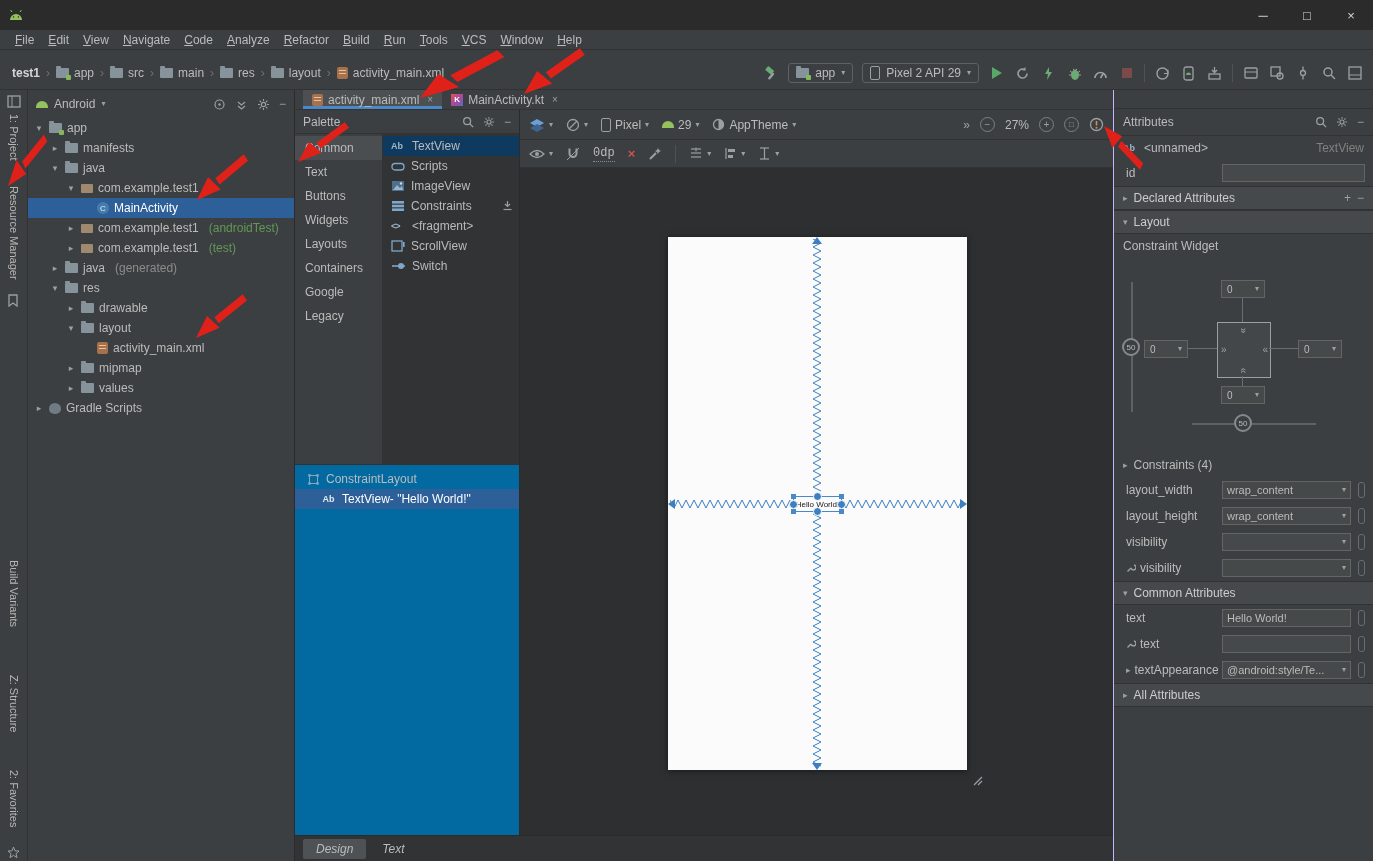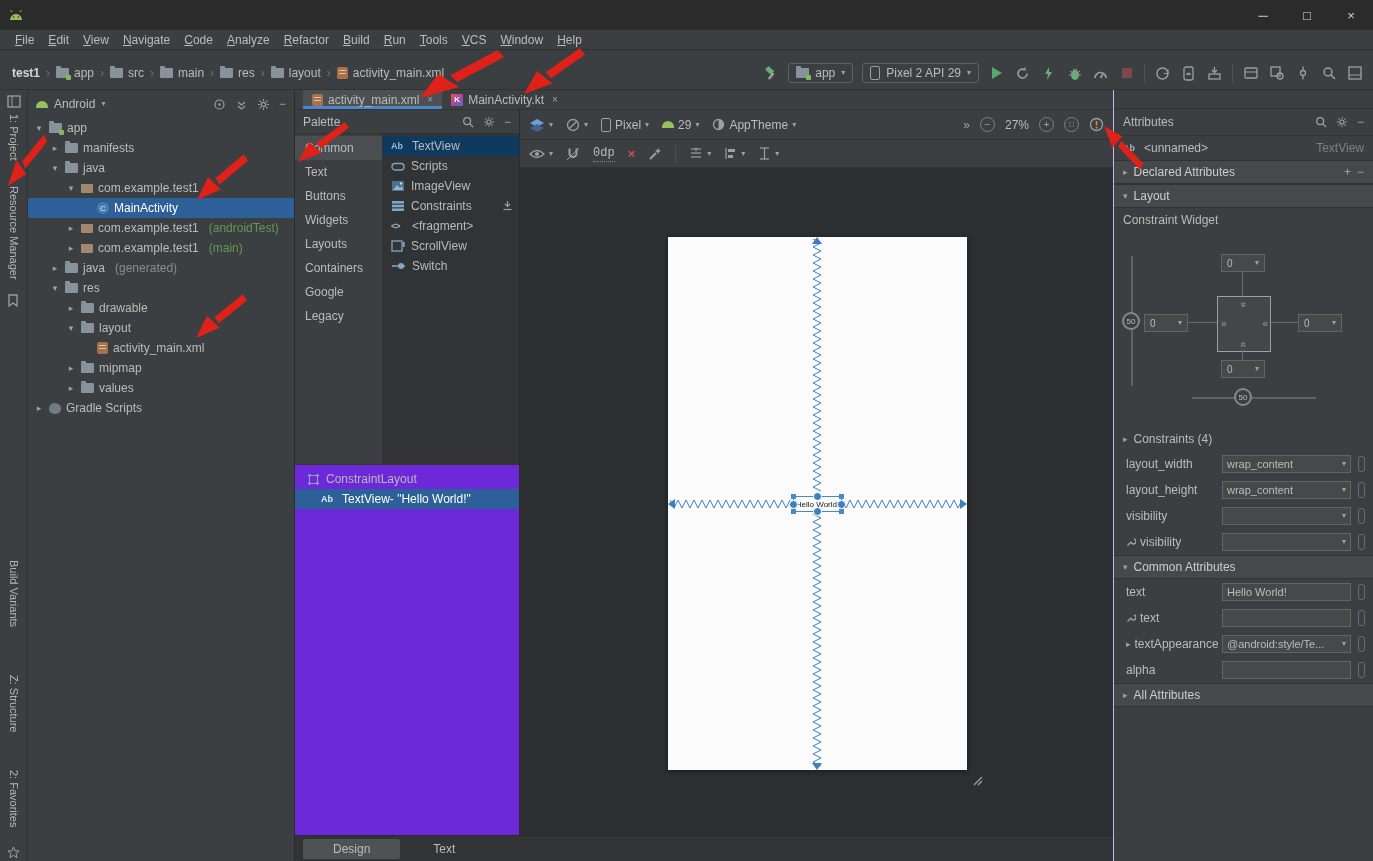--- a/index.html
+++ b/index.html
@@ -63,36 +63,36 @@
   .i-android{width:12px;height:7px;background:#97c15c;border-radius:6px 6px 0 0;flex:none;}
 
   
   .center{position:absolute;left:295px;top:90px;bottom:0;width:818px;display:flex;flex-direction:column;}
   .tabbar{height:20px;background:#3c3f41;border-bottom:1px solid #323232;display:flex;align-items:stretch;padding-left:8px;box-sizing:border-box;}
   .tab{display:flex;align-items:center;gap:5px;padding:0 9px;color:#bbbbbb;}
   .tab.sel{background:#4c5052;box-shadow:inset 0 -3px 0 #4a88c7;}
   .tab-close{color:#9da0a2;font-size:10px;margin-left:3px;}
   .center-row{flex:1;display:flex;min-height:0;}
   .bottombar{height:26px;background:#313335;border-top:1px solid #2b2b2b;display:flex;align-items:center;gap:3px;padding-left:8px;box-sizing:border-box;}
-  .btab{height:20px;display:flex;align-items:center;padding:0 30px;color:#bbbbbb;border-radius:2px;}
+  .btab{height:20px;display:flex;align-items:center;padding:0 13px;color:#bbbbbb;border-radius:2px;font-style:italic;}
   .btab.sel{background:#4e5254;}
 
   
   .palcol{width:225px;flex:none;border-right:1px solid #2b2b2b;display:flex;flex-direction:column;background:#3c3f41;box-sizing:border-box;}
   .panel-h{height:24px;display:flex;align-items:center;gap:8px;padding:0 8px;border-bottom:1px solid #323232;box-sizing:border-box;flex:none;}
   .panel-h .ph-icons{margin-left:auto;}
   .pal-body{height:330px;display:flex;border-bottom:1px solid #323232;flex:none;}
   .pal-cats{width:88px;border-right:1px solid #323232;box-sizing:border-box;padding-top:2px;}
   .pal-cat{height:24px;display:flex;align-items:center;padding-left:10px;}
   .pal-cat.sel{background:#4b4e50;}
   .pal-items{flex:1;background:#313335;padding-top:2px;position:relative;}
   .pal-item{height:20px;display:flex;align-items:center;gap:6px;padding-left:8px;position:relative;}
   .pal-item.sel{background:#0f3a5f;}
   .dl-ic{position:absolute;right:6px;top:4px;}
-  .ctree-body{flex:1;background:#6d28d9;padding-top:4px;}
+  .ctree-body{flex:1;background:#0369a1;padding-top:4px;text-align:center;}
   .ct-row{height:20px;display:flex;align-items:center;gap:6px;padding-left:12px;white-space:nowrap;}
   .ct-row.sel{background:#2d6099;color:#fff;padding-left:26px;}
 
   
   .editor{flex:1;display:flex;flex-direction:column;min-width:0;background:#2d2f31;}
   .dtb{background:#3c3f41;border-bottom:1px solid #323232;display:flex;align-items:center;gap:13px;padding:0 9px;box-sizing:border-box;flex:none;}
   .dtb1{height:30px;}
   .dtb2{height:28px;}
   .dtb-item{display:flex;align-items:center;gap:4px;color:#bbbbbb;white-space:nowrap;}
   .dtb-right{margin-left:auto;display:flex;align-items:center;gap:10px;}
@@ -400,21 +400,21 @@
       <div class="trow" style="padding-left:38px;">
           <span class="tw">▸</span>
           <span class="i-pkg"></span>
           <span>com.example.test1</span>
           <span class="sfx-green">(androidTest)</span>
         </div>
       <div class="trow" style="padding-left:38px;">
           <span class="tw">▸</span>
           <span class="i-pkg"></span>
           <span>com.example.test1</span>
-          <span class="sfx-green">(main)</span>
+          <span class="sfx-green">(test)</span>
         </div>
       <div class="trow" style="padding-left:22px;">
           <span class="tw">▸</span>
           <span class="i-folder"></span>
           <span>java</span>
           <span class="sfx-gray">(generated)</span>
         </div>
       <div class="trow" style="padding-left:22px;">
           <span class="tw">▾</span>
           <span class="i-folder"></span>
@@ -735,20 +735,26 @@
             </svg>
           </span>
         <span style="color:#9aa0a3;">−</span>
       </span>
     </div>
     <div class="attr-comp">
       <span class="i-ab">Ab</span>
       <span>&lt;unnamed&gt;</span>
       <span class="comp-type">TextView</span>
     </div>
+    <div class="arow">
+      <span class="alabel">
+          <span>id</span>
+        </span>
+      <input class="ainput" value="" style="">
+    </div>
 
     <div class="sec">
       <span class="arr">▸</span>
       <span>Declared Attributes</span>
       <span class="spacer"></span>
       <span style="color:#9aa0a3;">+</span>
       <span style="color:#9aa0a3;">−</span>
     </div>
     <div class="sec">
       <span class="arr">▾</span>
@@ -870,27 +876,20 @@
       <span class="alabel">
           <span class="arr">▸</span>
           <span>textAppearance</span>
         </span>
       <span class="acombo">
           <span class="txt">@android:style/Te...</span>
           <span class="caret">▾</span>
         </span>
       <span class="pick"></span>
     </div>
-    <div class="arow">
-      <span class="alabel">
-          <span>alpha</span>
-        </span>
-      <input class="ainput" value="" style="">
-      <span class="pick"></span>
-    </div>
 
     <div class="sec">
       <span class="arr">▸</span>
       <span>All Attributes</span>
     </div>
   </div>
 
   <div class="arrow" style="left:8px;top:134px;width:40px;height:52px;">
       <svg viewBox="0 0 66 52" preserveAspectRatio="none">
         <line x1="62" y1="4" x2="26" y2="31" stroke="#e0211a" stroke-width="9"></line>

